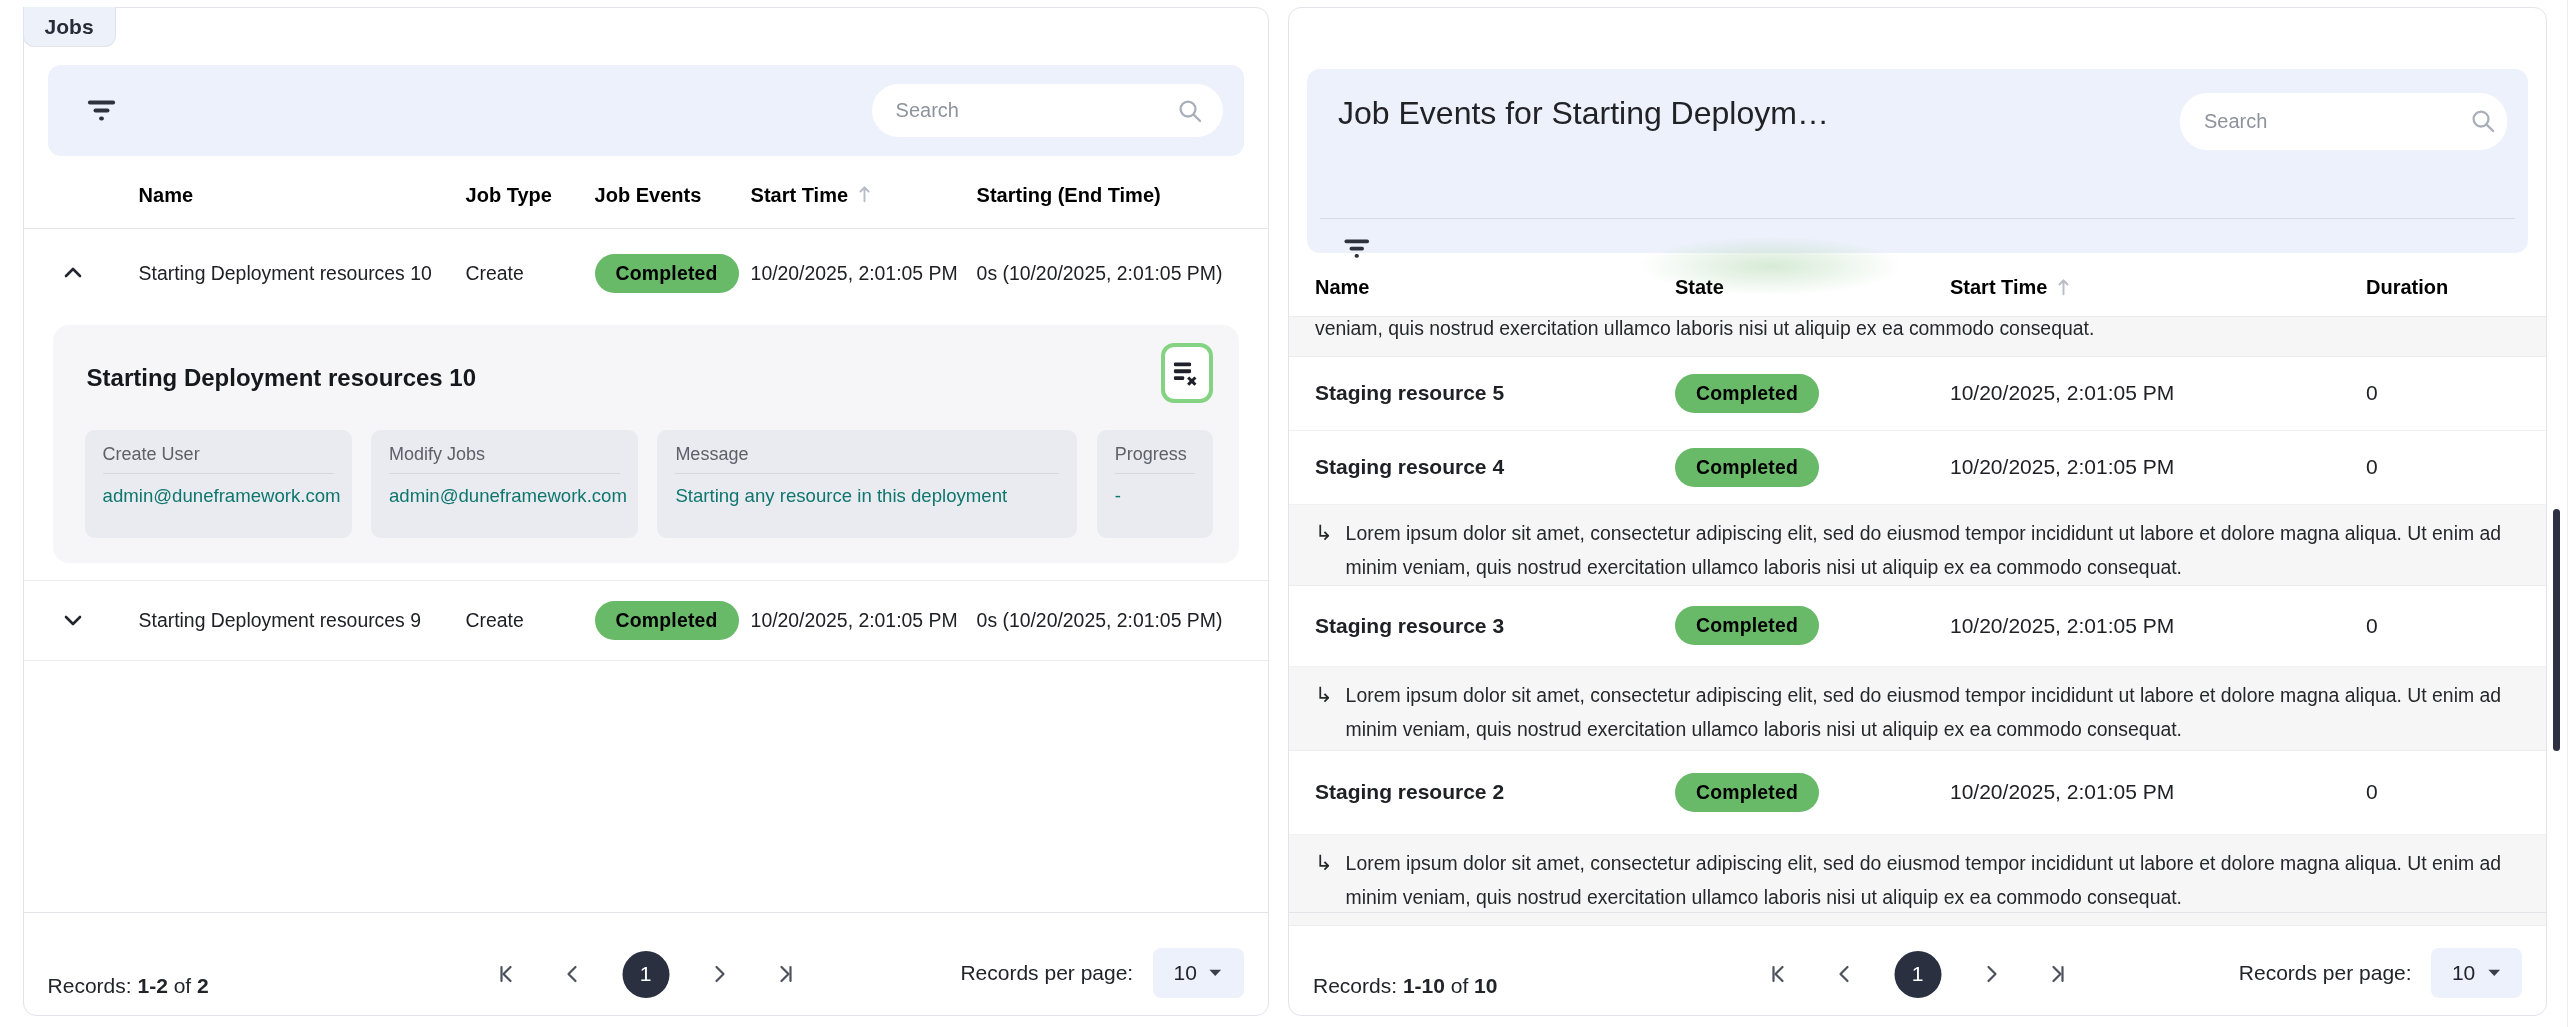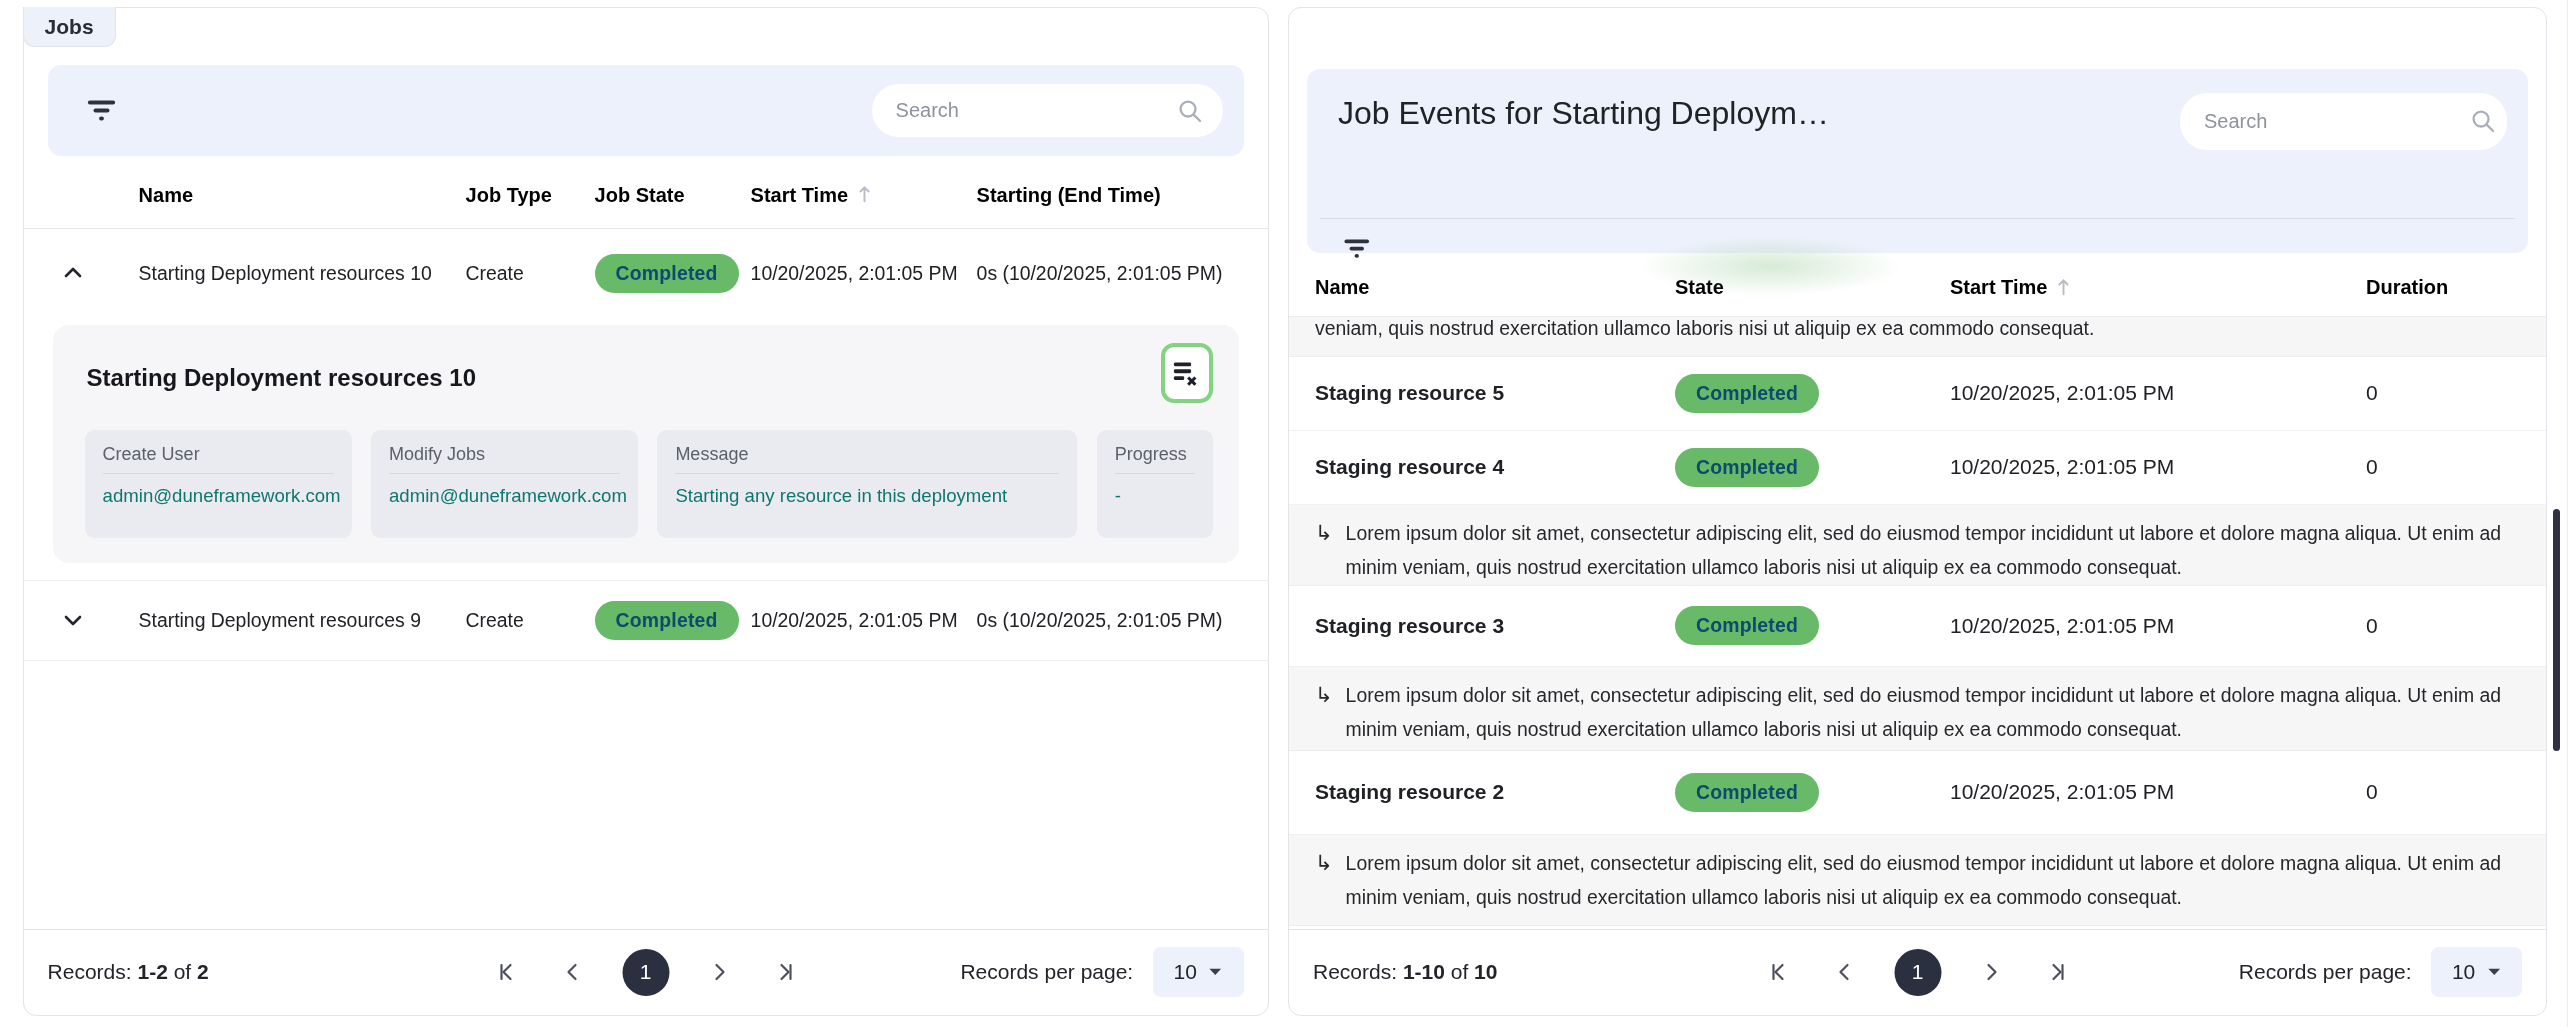--- a/index.html
+++ b/index.html
@@ -36,38 +36,38 @@
   .lc-state { width:156px; }
   .lc-start { width:226px; }
   .lc-dur   { flex:1; }
   .thead { font-weight:bold; font-size:20px; color:#000000; }
   .l-thead { position:absolute; left:0; right:0; top:155px; height:66px; border-bottom:0.8px solid #e6e6ea; }
   .l-row1  { position:absolute; left:0; right:0; top:221px; height:89px; font-size:19.4px; color:#202126; }
   .l-row2  { position:absolute; left:0; right:0; top:572px; height:81px; font-size:19.4px; color:#202126;
              border-top:0.8px solid #ededf0; border-bottom:0.8px solid #ededf0; }
   .sort-arrow { display:inline-block; margin-left:9.7px; vertical-align:-1.6px; }
 
-  .badge { display:inline-block; background:#68b968; color:#0c4a6e; font-size:19.4px; font-weight:bold;
+  .badge { display:inline-block; background:#68b968; color:#000000; font-size:19.4px; font-weight:bold;
            padding:8px 21px; border-radius:807px; letter-spacing:0.2px; }
 
   
   .detail { position:absolute; left:29px; right:29px; top:317px; height:238px; background:#f6f6f8; border-radius:16px; }
   .detail-title { position:absolute; left:34px; top:39px; font-size:24px; font-weight:bold; color:#16181d; }
   .clear-btn { position:absolute; right:26px; top:18px; width:52px; height:60px; background:#fff;
                border:4px solid #83d383; border-radius:13px; display:flex; align-items:center; justify-content:center; cursor:pointer; }
   .fields { position:absolute; left:32px; top:105px; display:flex; gap:19.4px; }
   .field { background:#e9ebf1; border-radius:9.7px; height:108px; padding:14.5px 18px; }
   .f1,.f2 { width:267px; } .f3 { width:420px; } .f4 { width:116px; }
   .f-label { font-size:18px; color:#5d6167; }
   .f-line  { height:0.8px; background:#d6d8de; margin:8px 0 11.3px 0; }
   .f-value { font-size:18.6px; color:#0f766e; white-space:nowrap; }
 
   
-  .pagebar { position:absolute; left:0; right:0; bottom:0; height:86px; border-top:0.8px solid #e3e3e8;
-             display:flex; align-items:center; padding:0 24px; font-size:21px; color:#22242a; }
+  .pagebar { position:absolute; left:0; right:0; bottom:17px; height:86px; border-top:0.8px solid #e3e3e8;
+             display:flex; align-items:flex-end; padding:0 24px; font-size:21px; color:#22242a; }
   .records b { font-weight:bold; }
   .pager { position:absolute; left:50%; transform:translateX(-50%); display:flex; align-items:center; gap:31px; }
   .pg-btn { background:transparent; border:none; cursor:pointer; display:flex; align-items:center; justify-content:center;
             width:36px; height:36px; }
   .page-circle { width:47px; height:47px; border-radius:50%; background:#2b3040; color:#fff; font-size:21px;
                  display:flex; align-items:center; justify-content:center; border:none; cursor:pointer; }
   .rpp { margin-left:auto; display:flex; align-items:center; gap:19.4px; }
   .rpp-select { background:#edf1fb; border:none; border-radius:8px; height:50px; min-width:91px; padding:0 14.5px;
                 display:flex; align-items:center; justify-content:center; gap:11.3px; font-size:21px; color:#22242a; cursor:pointer; }
 
@@ -127,21 +127,21 @@
               <line x1="15.6" y1="15.6" x2="21" y2="21"></line>
           </svg>
         </span>
       </div>
     </div>
 
     <div class="l-grid thead l-thead">
       <div class="lc-exp"></div>
       <div class="lc-name">Name</div>
       <div class="lc-type">Job Type</div>
-      <div class="lc-state">Job State</div>
+      <div class="lc-state">Job Events</div>
       <div class="lc-start">
         <span>Start Time</span><span class="sort-arrow"><svg width="13" height="18" viewBox="0 0 16 22" fill="none" stroke="#b8bdc6" stroke-width="2.4" stroke-linecap="round">
               <path d="M8 20 V3 M3 8 L8 3 L13 8"></path>
             </svg></span>
       </div>
       <div class="lc-dur">Starting (End Time)</div>
     </div>
 
     <div class="l-grid l-row1">
       <div class="lc-exp">

